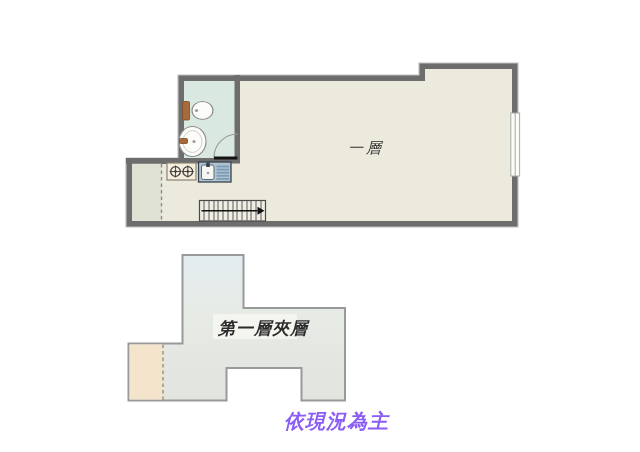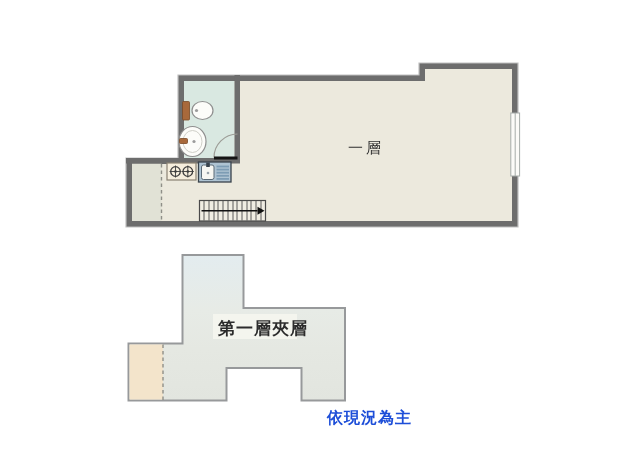--- a/index.html
+++ b/index.html
@@ -26,24 +26,24 @@
   .stairs{fill:var(--stairs);stroke:#4a4a4a;stroke-width:1.2;}
   .tread{stroke:#4a4a4a;stroke-width:0.9;}
   .arrow{stroke:#111111;stroke-width:1.6;}
   .dashline{stroke:#8f8f88;stroke-width:1.4;stroke-dasharray:3.5 3;fill:none;}
   .door-arc{fill:none;stroke:#9c9c96;stroke-width:1.2;}
   .door-leaf{stroke:#141414;stroke-width:3;}
   .window{fill:#fbfbf8;stroke:#a6aca9;stroke-width:1;}
   .mezz{fill:url(#mezzGrad);stroke:var(--mezz_outline);stroke-width:2;}
   .label-band{fill:#f7f7f0;opacity:0.8;}
 
-  .txt{position:absolute;color:var(--text);white-space:nowrap;}
+  .txt{position:absolute;color:var(--text);white-space:nowrap;font-style:italic;}
   #floor1-label{left:348px;top:139px;font-size:15px;letter-spacing:3px;font-weight:400;}
   #mezz-label{left:218px;top:317px;font-size:17px;letter-spacing:1px;font-weight:700;}
-  #footnote-label{left:284px;top:408px;font-size:16px;letter-spacing:1px;font-weight:700;color:#1d4ed8;margin-left:43px;}
+  #footnote-label{left:284px;top:408px;font-size:20px;letter-spacing:1px;font-weight:700;color:#8b5cf6;}
 </style>
 </head>
 <body>
 
 <div id="stage">
 
   <svg id="plan-svg" width="640" height="452" viewBox="0 0 640 452">
     <defs>
       <linearGradient id="mezzGrad" x1="0" y1="0" x2="0" y2="1">
         <stop offset="0%" stop-color="#e3ecef"></stop>

